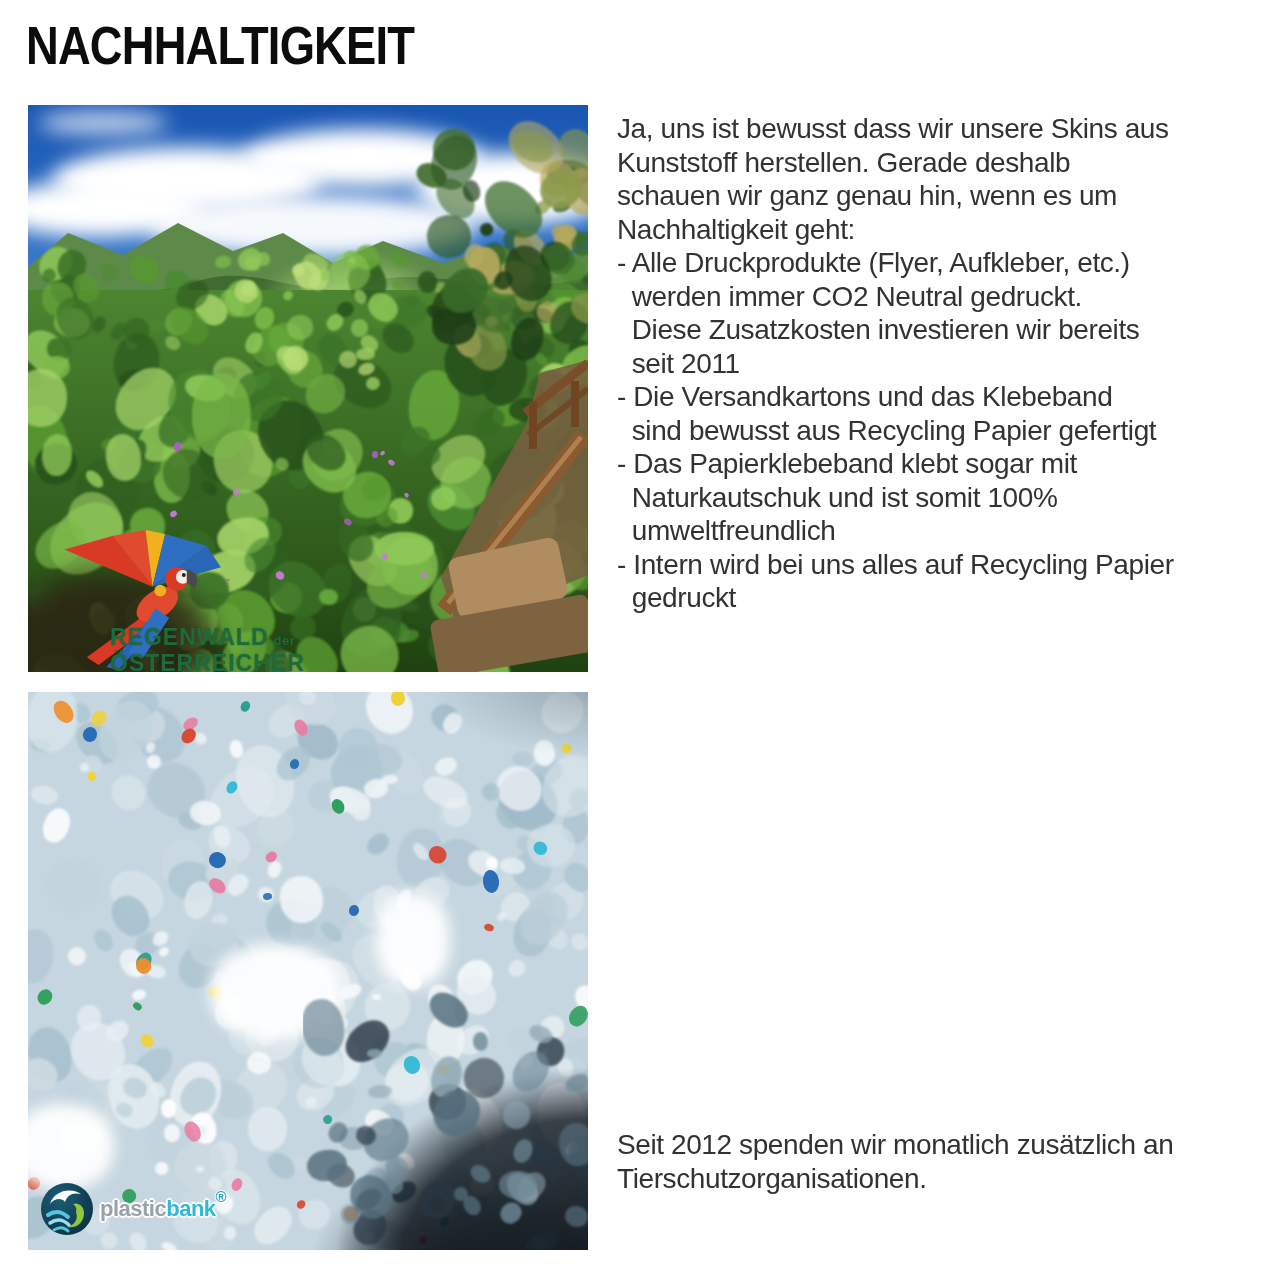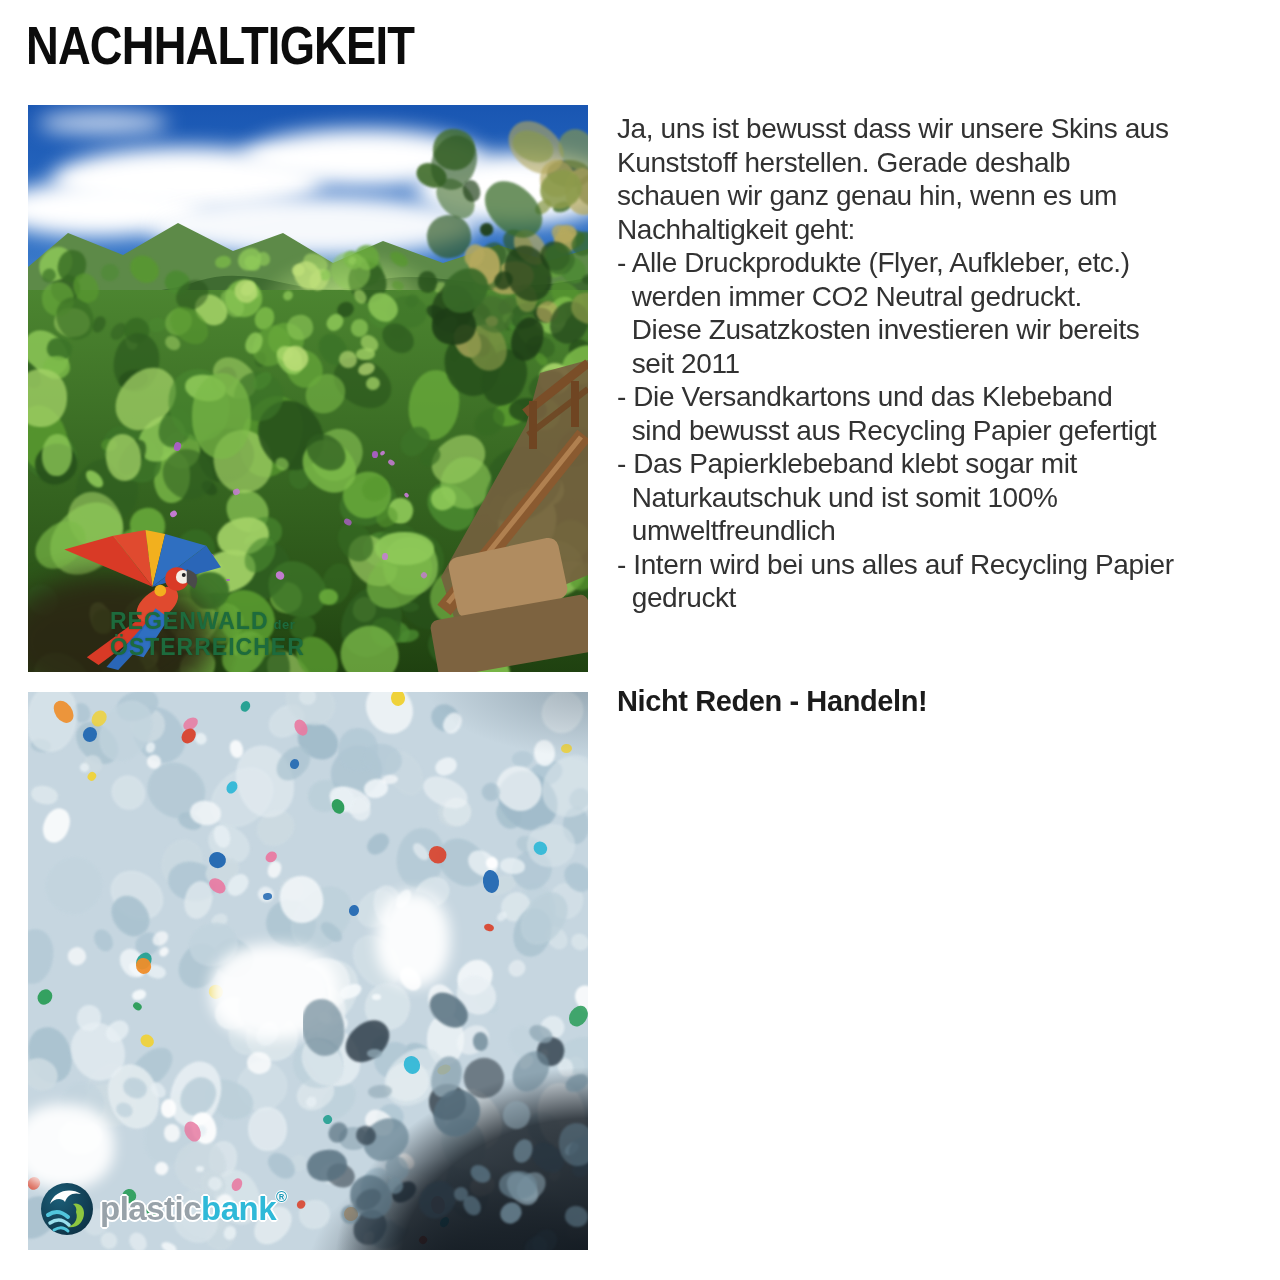--- a/index.html
+++ b/index.html
@@ -29,40 +29,40 @@
   .glow{ position:absolute; left:225px; top:145px; width:200px; height:120px; border-radius:50%;
     background:radial-gradient(closest-side, rgba(219,255,150,.85), rgba(219,255,150,0)); filter:blur(5px); }
   .fg-forest{ position:absolute; left:0; top:185px; width:560px; height:382px;
     background:linear-gradient(180deg,#4c8530 0%,#3a6c24 40%,#2c5619 75%,#1f4110 100%); }
   .soil{ position:absolute; left:-25px; top:470px; width:210px; height:130px; border-radius:50%;
     background:#2c2413; filter:blur(13px); opacity:.85; }
 
   
   .rw-logo{ position:absolute; left:0; top:415px; width:100%; height:152px; }
   .rw-parrot{ position:absolute; left:28px; top:8px; width:188px; height:142px; }
-  .rw-text{ position:absolute; left:82px; top:90px; color:#1d6b3d; font-weight:700;
+  .rw-text{ position:absolute; left:82px; top:106px; color:#1d6b3d; font-weight:700;
     font-size:23px; line-height:22px; letter-spacing:1px; text-shadow:0 0 2px rgba(8,46,24,.35); }
   .rw-der{ font-size:13px; letter-spacing:.5px; margin-left:5px; }
 
   
   .bag{ position:absolute; background:rgba(255,255,255,.93); border-radius:45%; filter:blur(7px); }
   .bag1{ left:182px; top:252px; width:128px; height:95px; }
   .bag2{ left:348px; top:200px; width:74px; height:95px; }
   .bag3{ left:-14px; top:412px; width:100px; height:85px; }
   .dark-corner{ position:absolute; inset:0;
     background:
       radial-gradient(ellipse 350px 270px at 101% 103%, rgba(12,19,26,.97), rgba(12,19,26,.78) 55%, rgba(12,19,26,0) 74%),
       radial-gradient(ellipse 210px 170px at 76% 105%, rgba(17,26,34,.8), rgba(17,26,34,0) 70%),
       radial-gradient(ellipse 250px 110px at 102% -2%, rgba(66,86,100,.4), rgba(66,86,100,0) 70%); }
   .darkzone{ position:absolute; right:0; bottom:0; width:285px; height:265px; overflow:hidden; }
 
   
   .pb-logo{ position:absolute; left:12px; top:490px; display:flex; align-items:center; }
   .pb-icon{ width:54px; height:54px; margin-right:6px; }
-  .pb-word{ font-size:33px; font-weight:800; letter-spacing:-.5px; line-height:54px;
+  .pb-word{ font-size:22px; font-weight:800; letter-spacing:-.5px; line-height:54px;
     text-shadow:-2px 0 0 #fff,2px 0 0 #fff,0 -2px 0 #fff,0 2px 0 #fff,-1px -1px 0 #fff,1px 1px 0 #fff,-1px 1px 0 #fff,1px -1px 0 #fff; }
   .pb-plastic{ color:#98a2a9; }
   .pb-bank{ color:#2fb9d8; }
   .pb-reg{ color:#1f9ab8; font-size:15px; font-weight:700; align-self:flex-start; margin-top:6px;
     text-shadow:-1px 0 0 #fff,1px 0 0 #fff,0 -1px 0 #fff,0 1px 0 #fff; }
 
   
   .section{ position:absolute; left:617px; width:660px; }
   .sec-1{ top:112px; } .sec-2{ top:684px; } .sec-3{ top:1128px; }
   .sec-h{ font-size:29px; line-height:34px; font-weight:800; color:#1b1b1b; letter-spacing:-.4px; }
@@ -801,17 +801,18 @@
 - Die Versandkartons und das Klebeband
   sind bewusst aus Recycling Papier gefertigt
 - Das Papierklebeband klebt sogar mit
   Naturkautschuk und ist somit 100%
   umweltfreundlich
 - Intern wird bei uns alles auf Recycling Papier
   gedruckt</p>
 </section>
 
 <section class="section sec-2">
-  <h2 class="sec-h">Nicht Reden - Handeln!</h2>
 </section>
 
 <section class="section sec-3">
+  <p class="sec-body">Seit 2012 spenden wir monatlich zusätzlich an
+Tierschutzorganisationen.</p>
 </section>
 
 </body></html>

